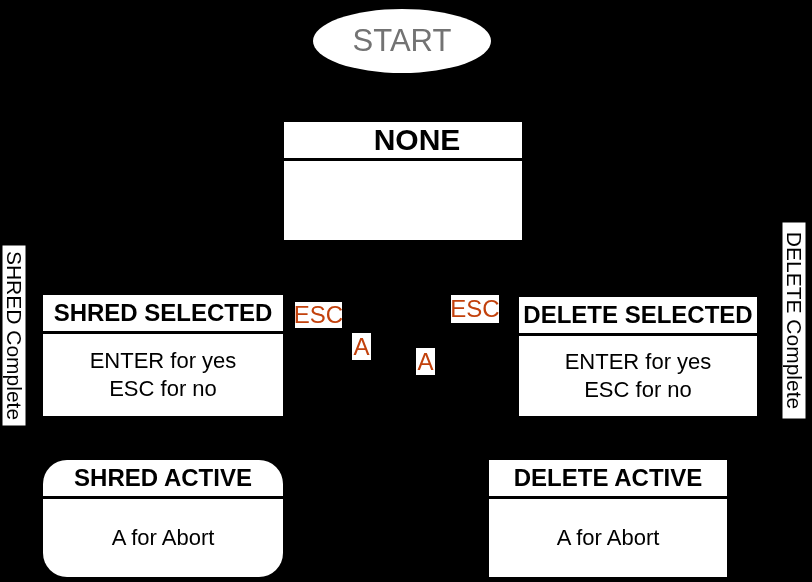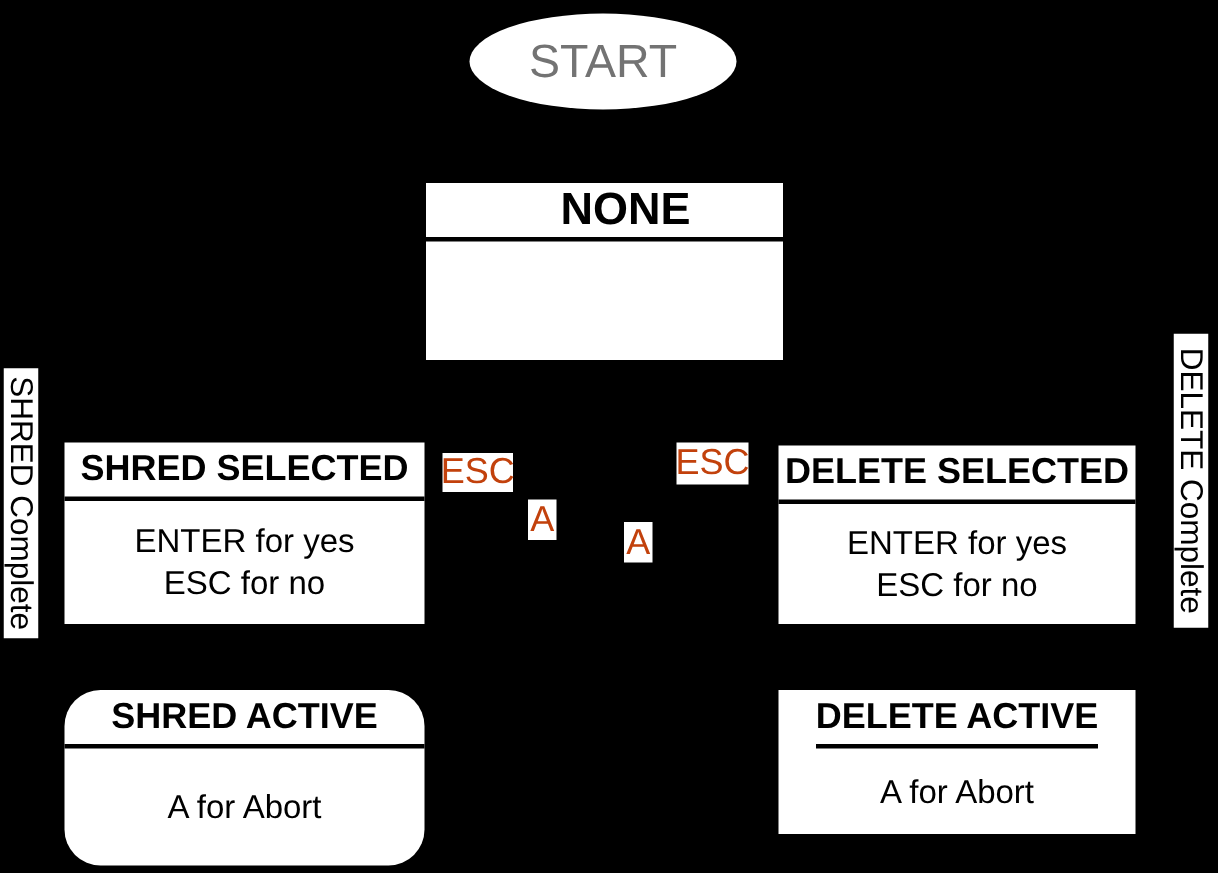--- a/index.html
+++ b/index.html
@@ -34,21 +34,21 @@
   .state .body {
     flex: 1; display: flex; flex-direction: column;
     align-items: center; justify-content: center;
     font-size: 22px; line-height: 28px;
   }
   .state-none   { left: 284px; top: 122px; width: 238px; height: 118px; }
   .state-none .title { font-size: 30px; padding-left: 28px; }
   .state-shred-selected  { left: 43px;  top: 295px; width: 240px; height: 121px; }
   .state-delete-selected { left: 519px; top: 281px; width: 238px; height: 119px; margin-top: 16px; }
   .state-shred-active    { left: 43px;  top: 460px; width: 240px; height: 117px; border-radius: 24px; }
-  .state-delete-active   { left: 519px; top: 460px; width: 238px; height: 96px; align-items: center; }
+  .state-delete-active   { left: 489px; top: 460px; width: 238px; height: 117px; }
   .state-shred-selected .title, .state-delete-selected .title,
   .state-shred-active .title, .state-delete-active .title { font-size: 24px; }
 
   
   .edge-label {
     position: absolute; background: #ffffff; color: #c2410c;
     display: flex; align-items: center; justify-content: center;
     font-size: 24px; line-height: 1; white-space: nowrap;
   }
   .edge-esc-left  { left: 295px; top: 302px; width: 47px; height: 26px; }

